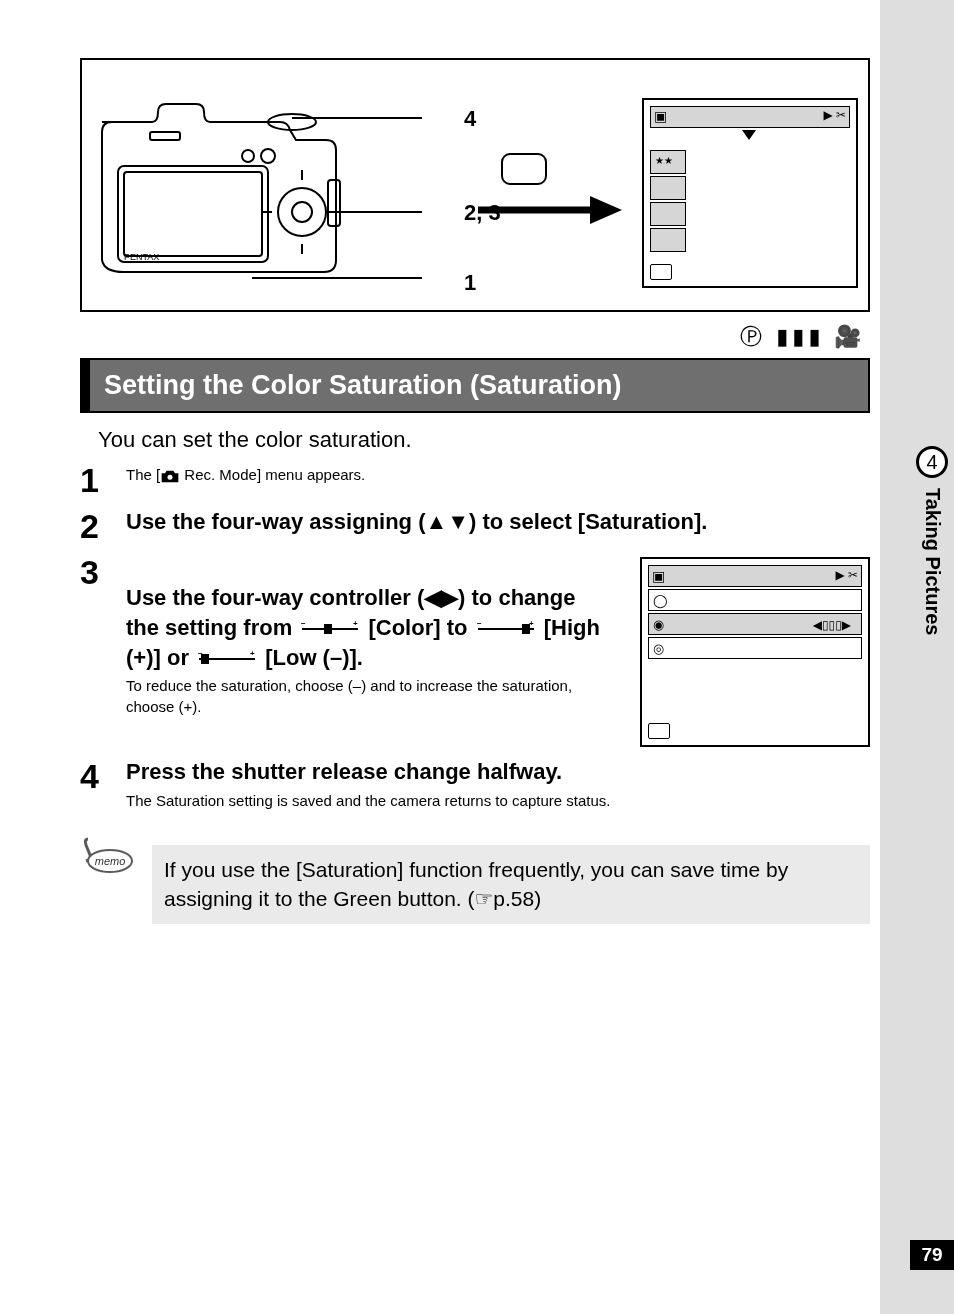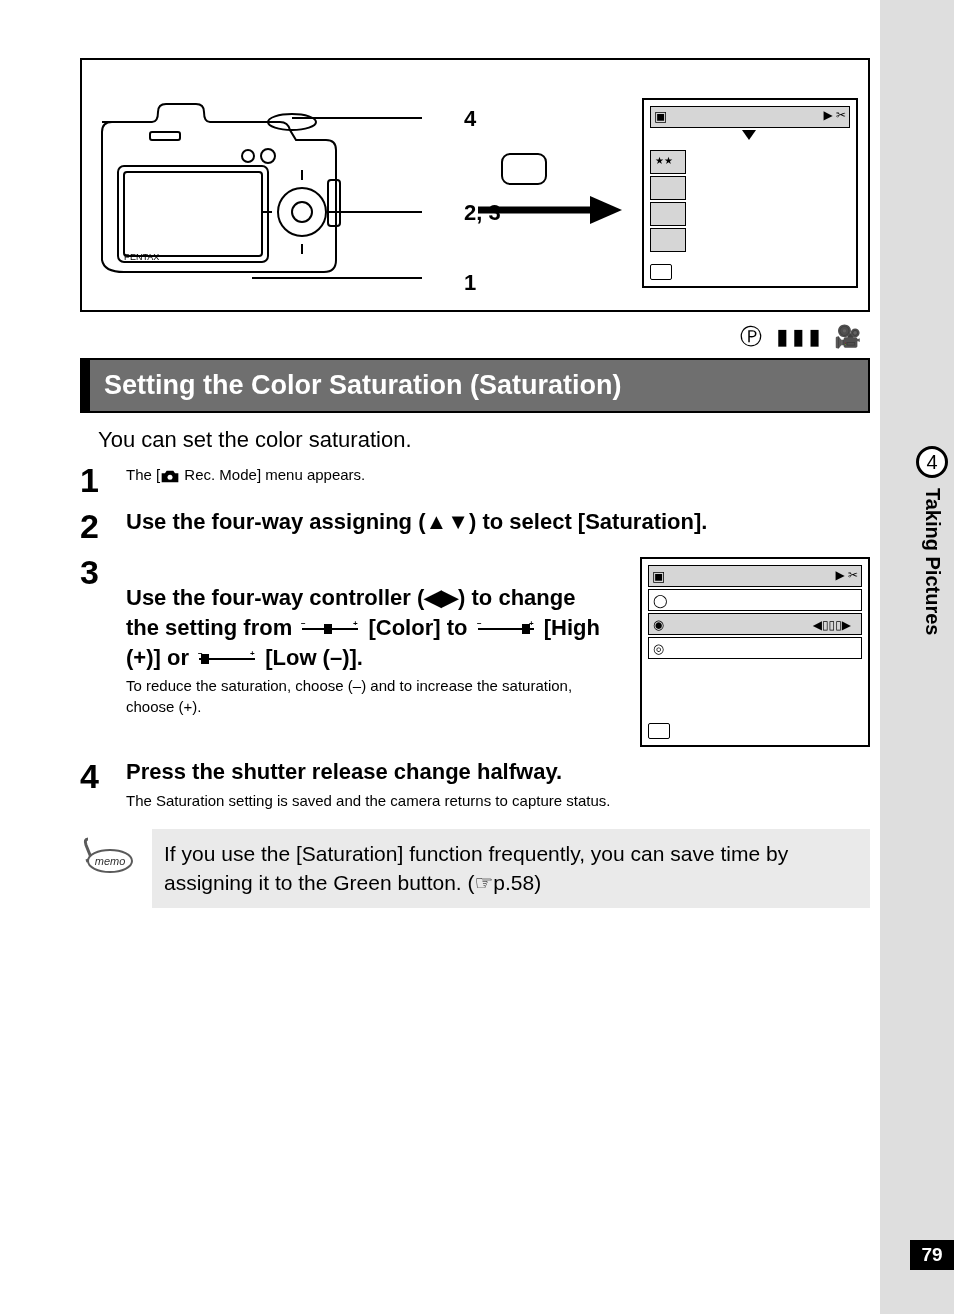--- a/index.html
+++ b/index.html
@@ -109,20 +109,21 @@
   }
   .memo-label {
     width:58px; flex-shrink:0; padding-top:6px;text-align:center;
   }
   .memo-box {
     flex:1;
     background:#eaeaea;
     font-size:21px;
     padding:10px 12px;
     line-height:1.4;
+    margin-top:16px;
   }
   .side-tab {
     position:absolute;
     right:0; top:446px;
     width:44px;
     text-align:center;
   }
   .side-tab .chapter-circle{
     width:32px;height:32px;border:3px solid #000;border-radius:50%;
     margin:0 auto 10px; font-size:20px; line-height:27px; font-weight:normal; background:#fff;

